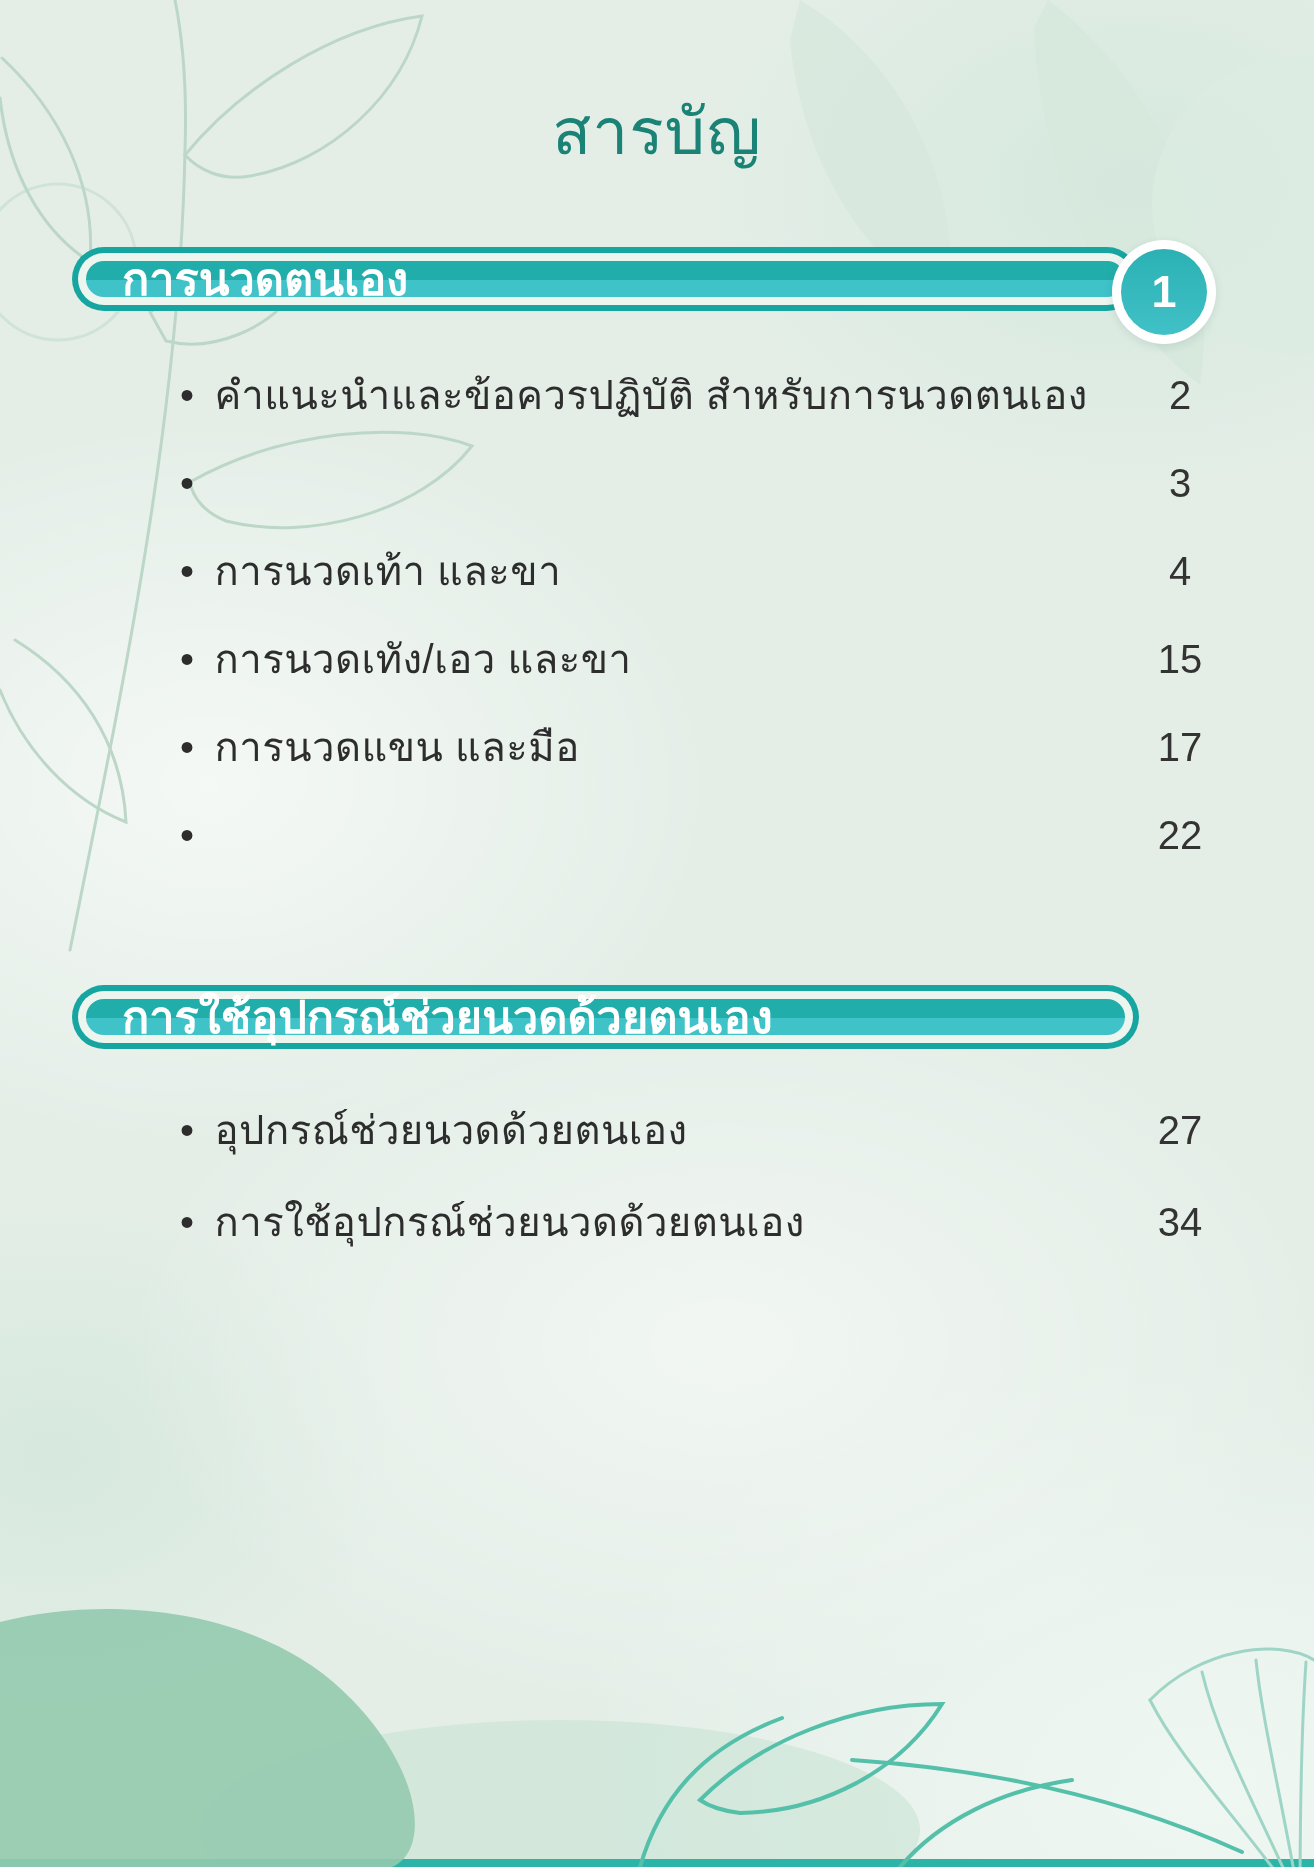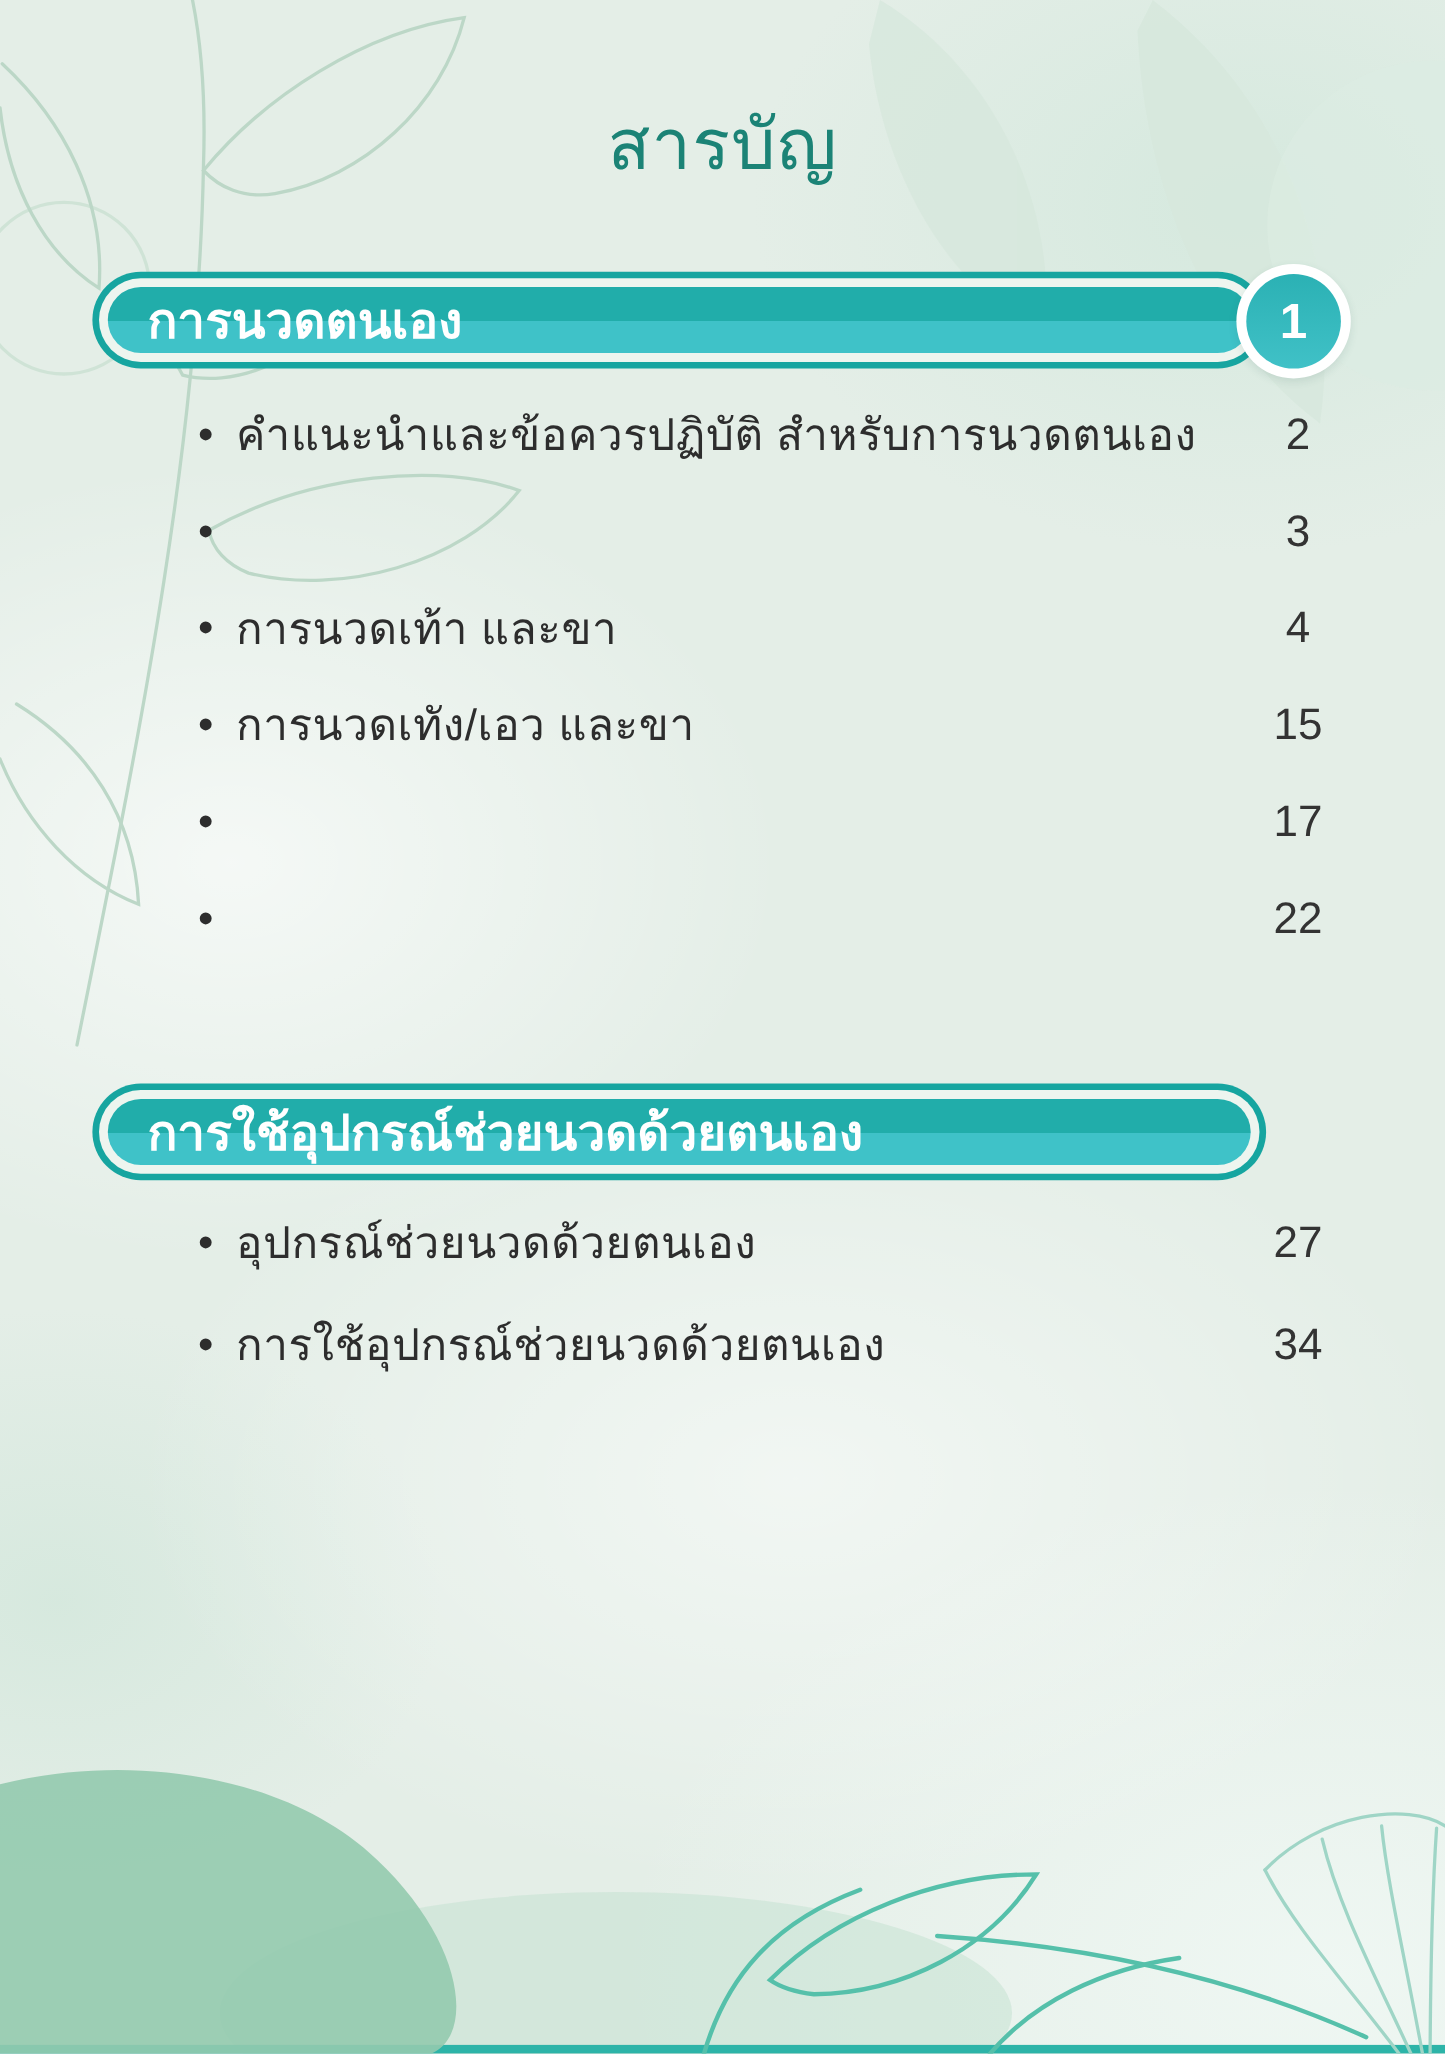--- a/index.html
+++ b/index.html
@@ -16,21 +16,21 @@
       radial-gradient(ellipse 840px 520px at 55% 72%, rgba(255,255,255,.5), transparent 72%),
       radial-gradient(ellipse 900px 620px at 92% 96%, rgba(240,248,244,.9), transparent 72%),
       radial-gradient(ellipse 500px 380px at 4% 78%, rgba(205,229,216,.6), transparent 70%);
   }
   .bg-art{position:absolute;inset:0;pointer-events:none;}
   .page-title{
     position:absolute;top:80px;left:0;width:100%;
     text-align:center;font-size:64px;font-weight:normal;
     color:#1b8376;letter-spacing:1px;
   }
-  .pill-header{position:absolute;left:84px;width:1067px;height:88px;}
+  .pill-header{position:absolute;left:72px;width:1067px;height:64px;}
   .ph1{top:247px;} .ph2{top:985px;}
   .pill-outer{position:absolute;inset:0;border-radius:48px;background:#16a5a0;}
   .pill-gap{position:absolute;inset:6px;border-radius:42px;background:#edf5ef;}
   .pill-inner{
     position:absolute;inset:14px;border-radius:34px;
     background:linear-gradient(#21adaa 0 52%, #3fc2c8 52% 100%);
     display:flex;align-items:center;padding-left:36px;box-sizing:border-box;
   }
   .pill-title{color:#ffffff;font-weight:bold;font-size:45px;line-height:1;}
   .circle-ring{
@@ -139,20 +139,21 @@
     <div class="toc-row">
       <span class="toc-label">
           <span class="bullet">•</span>
           <span>การนวดเทัง/เอว และขา</span>
         </span>
       <span class="toc-page">15</span>
     </div>
     <div class="toc-row">
       <span class="toc-label">
           <span class="bullet">•</span>
+          <span>การนวดแขน และมือ</span>
         </span>
       <span class="toc-page">17</span>
     </div>
     <div class="toc-row">
       <span class="toc-label">
           <span class="bullet">•</span>
         </span>
       <span class="toc-page">22</span>
     </div>
   </div>

